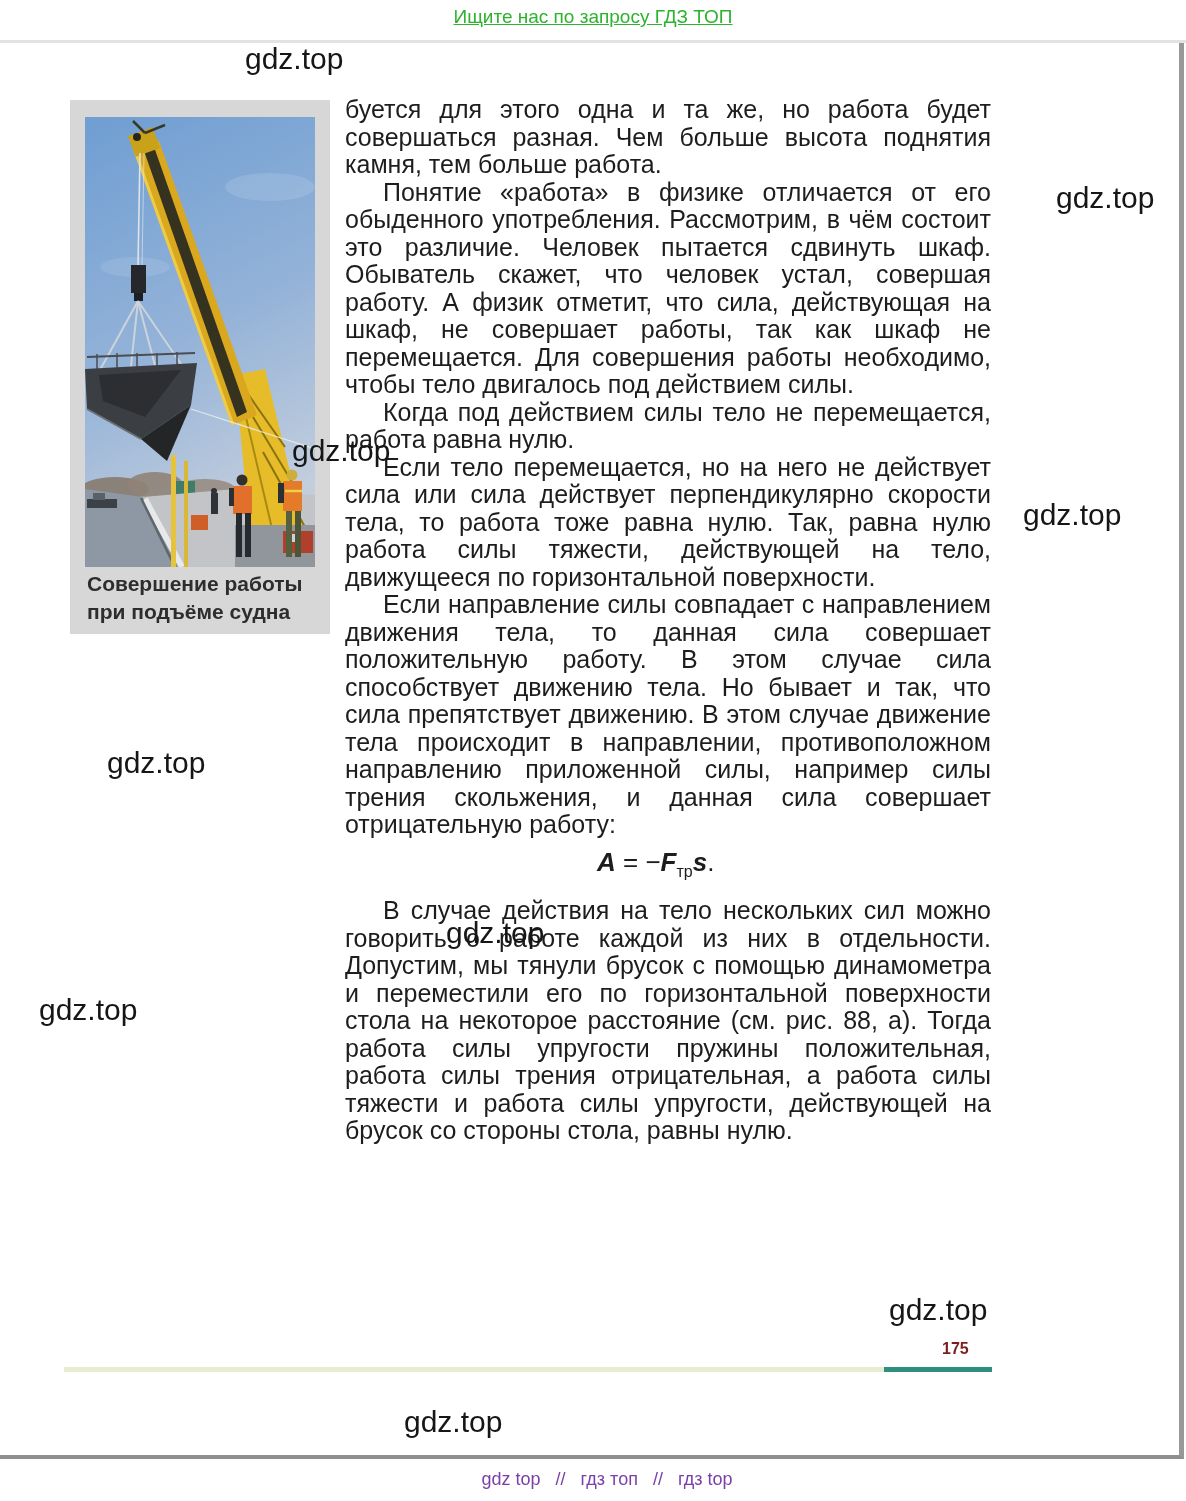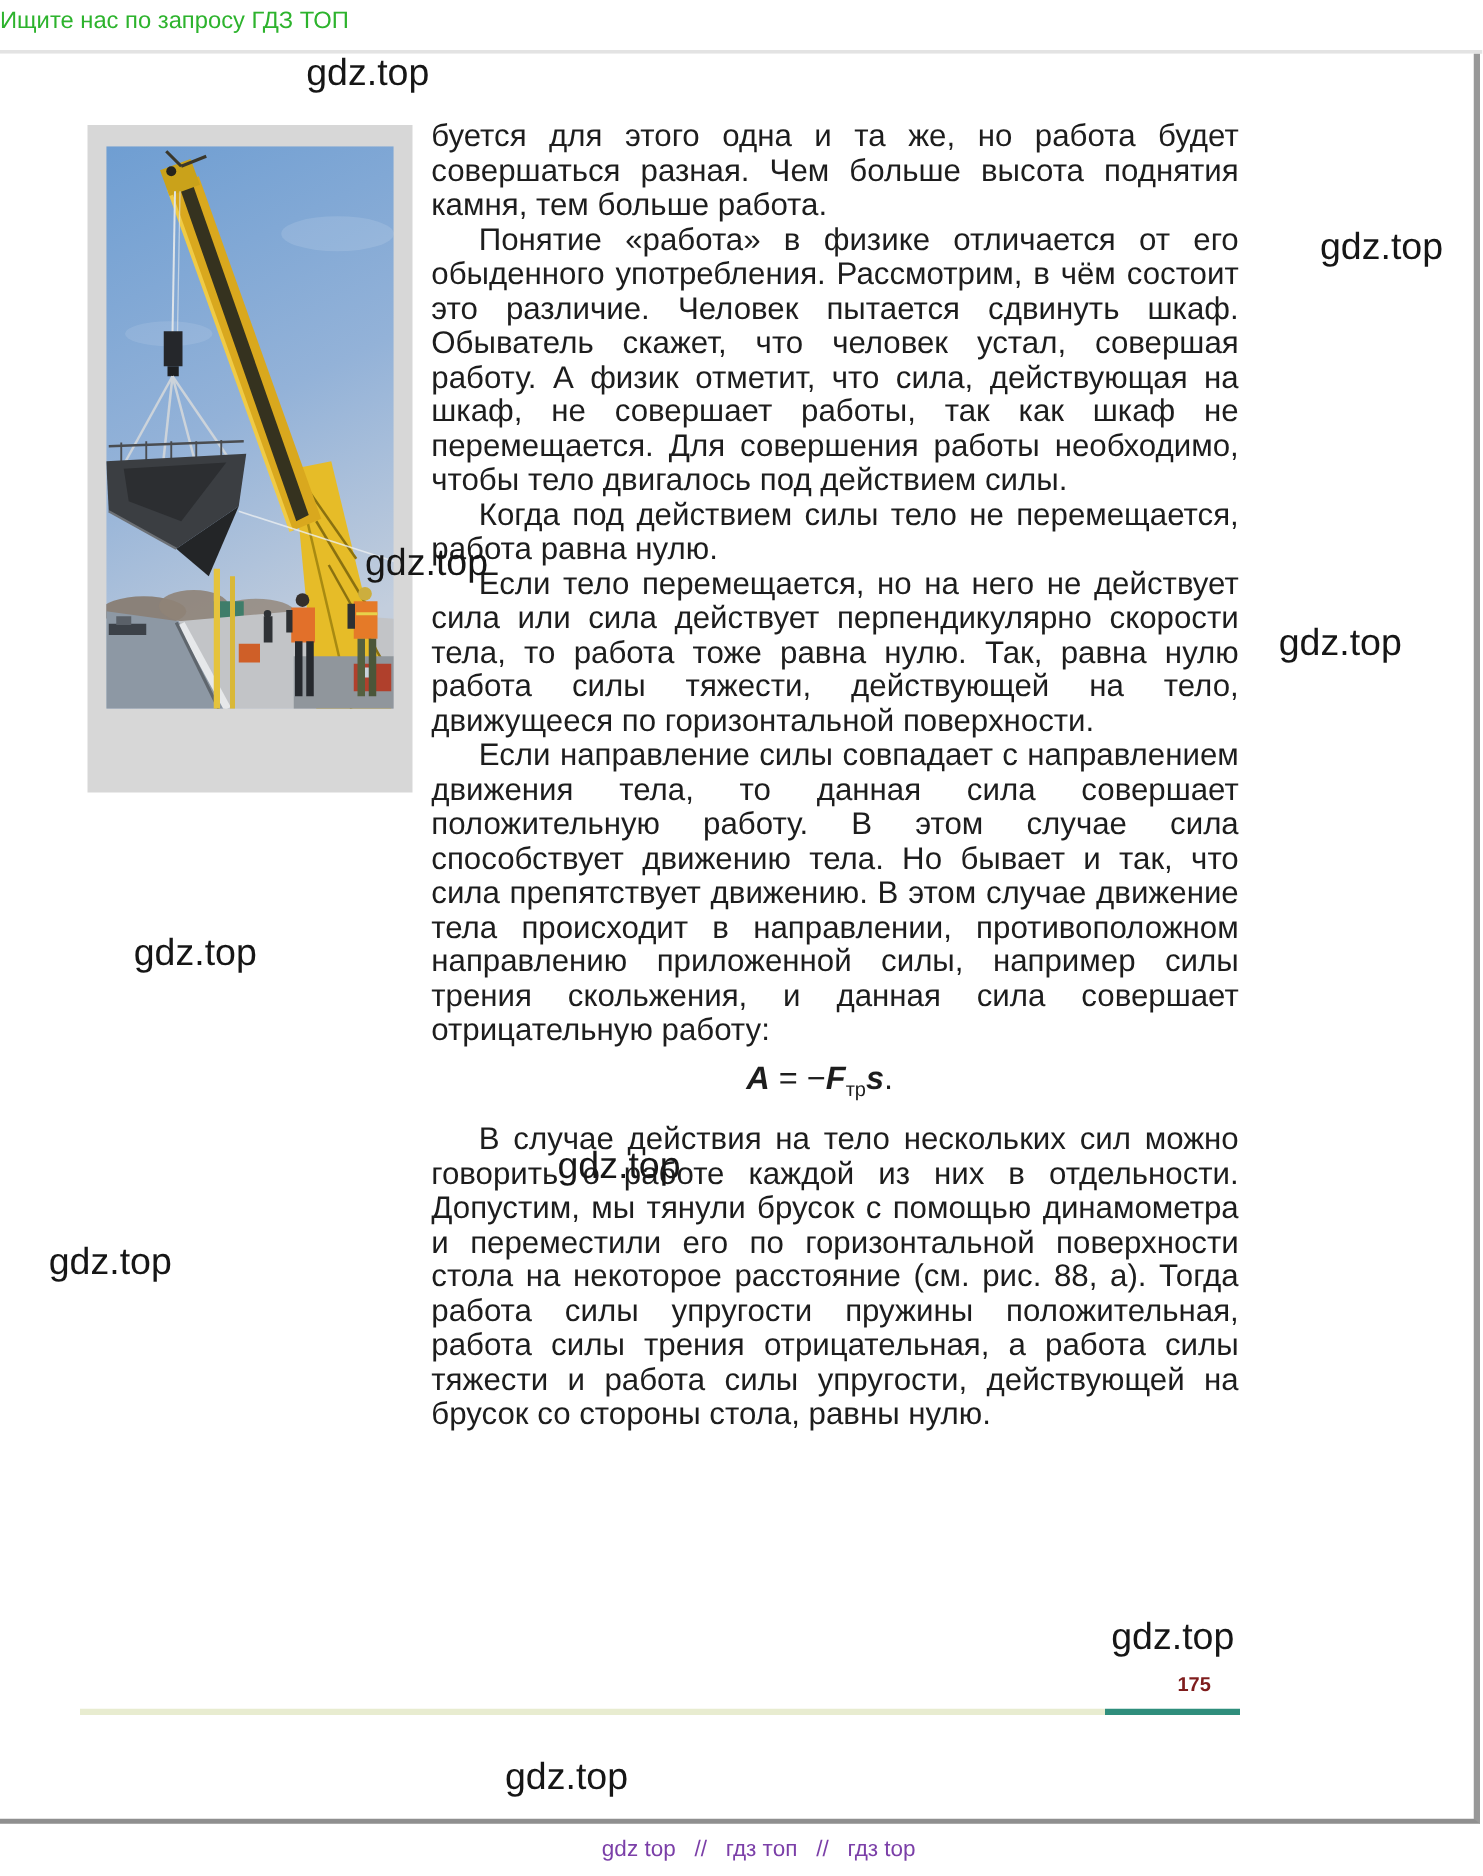--- a/index.html
+++ b/index.html
@@ -1,22 +1,22 @@
 <!DOCTYPE html>
 <html lang="ru"><head>
 <meta charset="utf-8">
 <style>
   html,body{margin:0;padding:0;}
   body{
     width:1186px;height:1501px;position:relative;background:#ffffff;
     font-family:"Liberation Sans",sans-serif;overflow:hidden;
   }
   .banner{
-    position:absolute;top:6px;left:0;width:1186px;
-    font-size:19px;color:#2db32d;
+    position:absolute;top:6px;left:0;width:1186px;text-align:center;
+    font-size:19px;color:#2db32d;text-decoration:underline;
   }
   .sep-line{position:absolute;top:40px;left:0;width:1186px;height:3px;background:#e3e3e3;}
   .page-frame{
     position:absolute;top:43px;left:0;width:1179px;height:1412px;background:#ffffff;
     border-right:5px solid #989898;border-bottom:4px solid #8f8f8f;
   }
   .figure-card{position:absolute;left:70px;top:100px;width:260px;height:534px;background:#d7d7d7;}
   .figure-photo{position:absolute;left:15px;top:17px;width:230px;height:450px;}
   .figure-photo svg{display:block;width:230px;height:450px;}
   .fig-caption{
@@ -145,20 +145,24 @@
       <rect x="160" y="396" width="6" height="44" fill="#26292e"></rect>
 
       <circle cx="207" cy="358" r="5.5" fill="#ccae3e"></circle>
       <rect x="198" y="364" width="19" height="30" fill="#e57a28"></rect>
       <line x1="200" y1="374" x2="217" y2="374" stroke="#e8d24a" stroke-width="2.5"></line>
       <rect x="193" y="366" width="6" height="20" fill="#2d3033"></rect>
       <rect x="201" y="394" width="6" height="46" fill="#55603f"></rect>
       <rect x="210" y="394" width="6" height="46" fill="#4b5639"></rect>
     </svg>
   </div>
+  <div class="fig-caption">
+    <div>Совершение работы</div>
+    <div>при подъёме судна</div>
+  </div>
 </div>
 
 <div class="text-col">
   <p class="para">буется для этого одна и та же, но работа будет совершаться разная. Чем больше высота поднятия камня, тем больше работа.</p>
   <p class="para ind">Понятие «работа» в физике отличается от его обыденного употребления. Рассмотрим, в чём состоит это различие. Человек пытается сдвинуть шкаф. Обыватель скажет, что человек устал, совершая работу. А физик отметит, что сила, действующая на шкаф, не совершает работы, так как шкаф не перемещается. Для совершения работы необходимо, чтобы тело двигалось под действием силы.</p>
   <p class="para ind">Когда под действием силы тело не перемещается, работа равна нулю.</p>
   <p class="para ind">Если тело перемещается, но на него не действует сила или сила действует перпендикулярно скорости тела, то работа тоже равна нулю. Так, равна нулю работа силы тяжести, действующей на тело, движущееся по горизонтальной поверхности.</p>
   <p class="para ind">Если направление силы совпадает с направлением движения тела, то данная сила совершает положительную работу. В этом случае сила способствует движению тела. Но бывает и так, что сила препятствует движению. В этом случае движение тела происходит в направлении, противоположном направлению приложенной силы, например силы трения скольжения, и данная сила совершает отрицательную работу:</p>
   <div class="formula-row"><span class="fit">A</span><span class="frm"> = −</span><span class="fit">F</span><span class="fsub">тр</span><span class="fit">s</span><span class="frm">.</span></div>
   <p class="para ind">В случае действия на тело нескольких сил можно говорить о работе каждой из них в отдельности. Допустим, мы тянули брусок с помощью динамометра и переместили его по горизонтальной поверхности стола на некоторое расстояние (см. рис. 88, а). Тогда работа силы упругости пружины положительная, работа силы трения отрицательная, а работа силы тяжести и работа силы упругости, действующей на брусок со стороны стола, равны нулю.</p>

